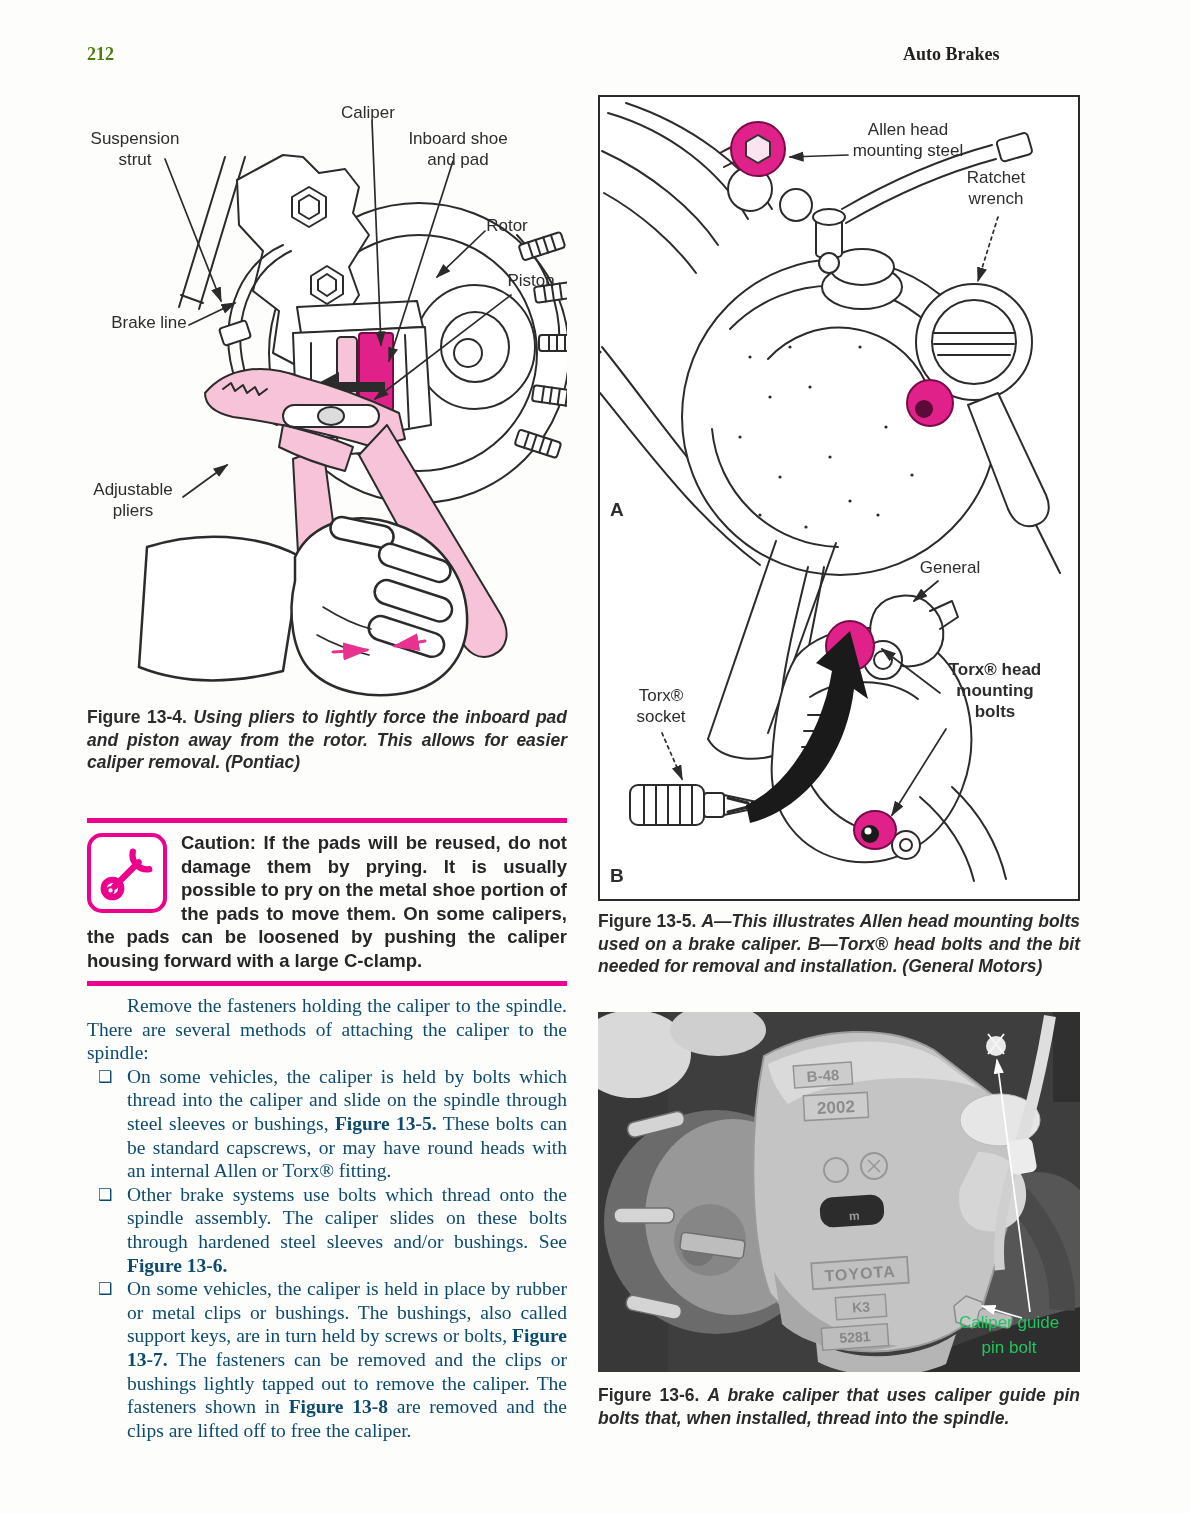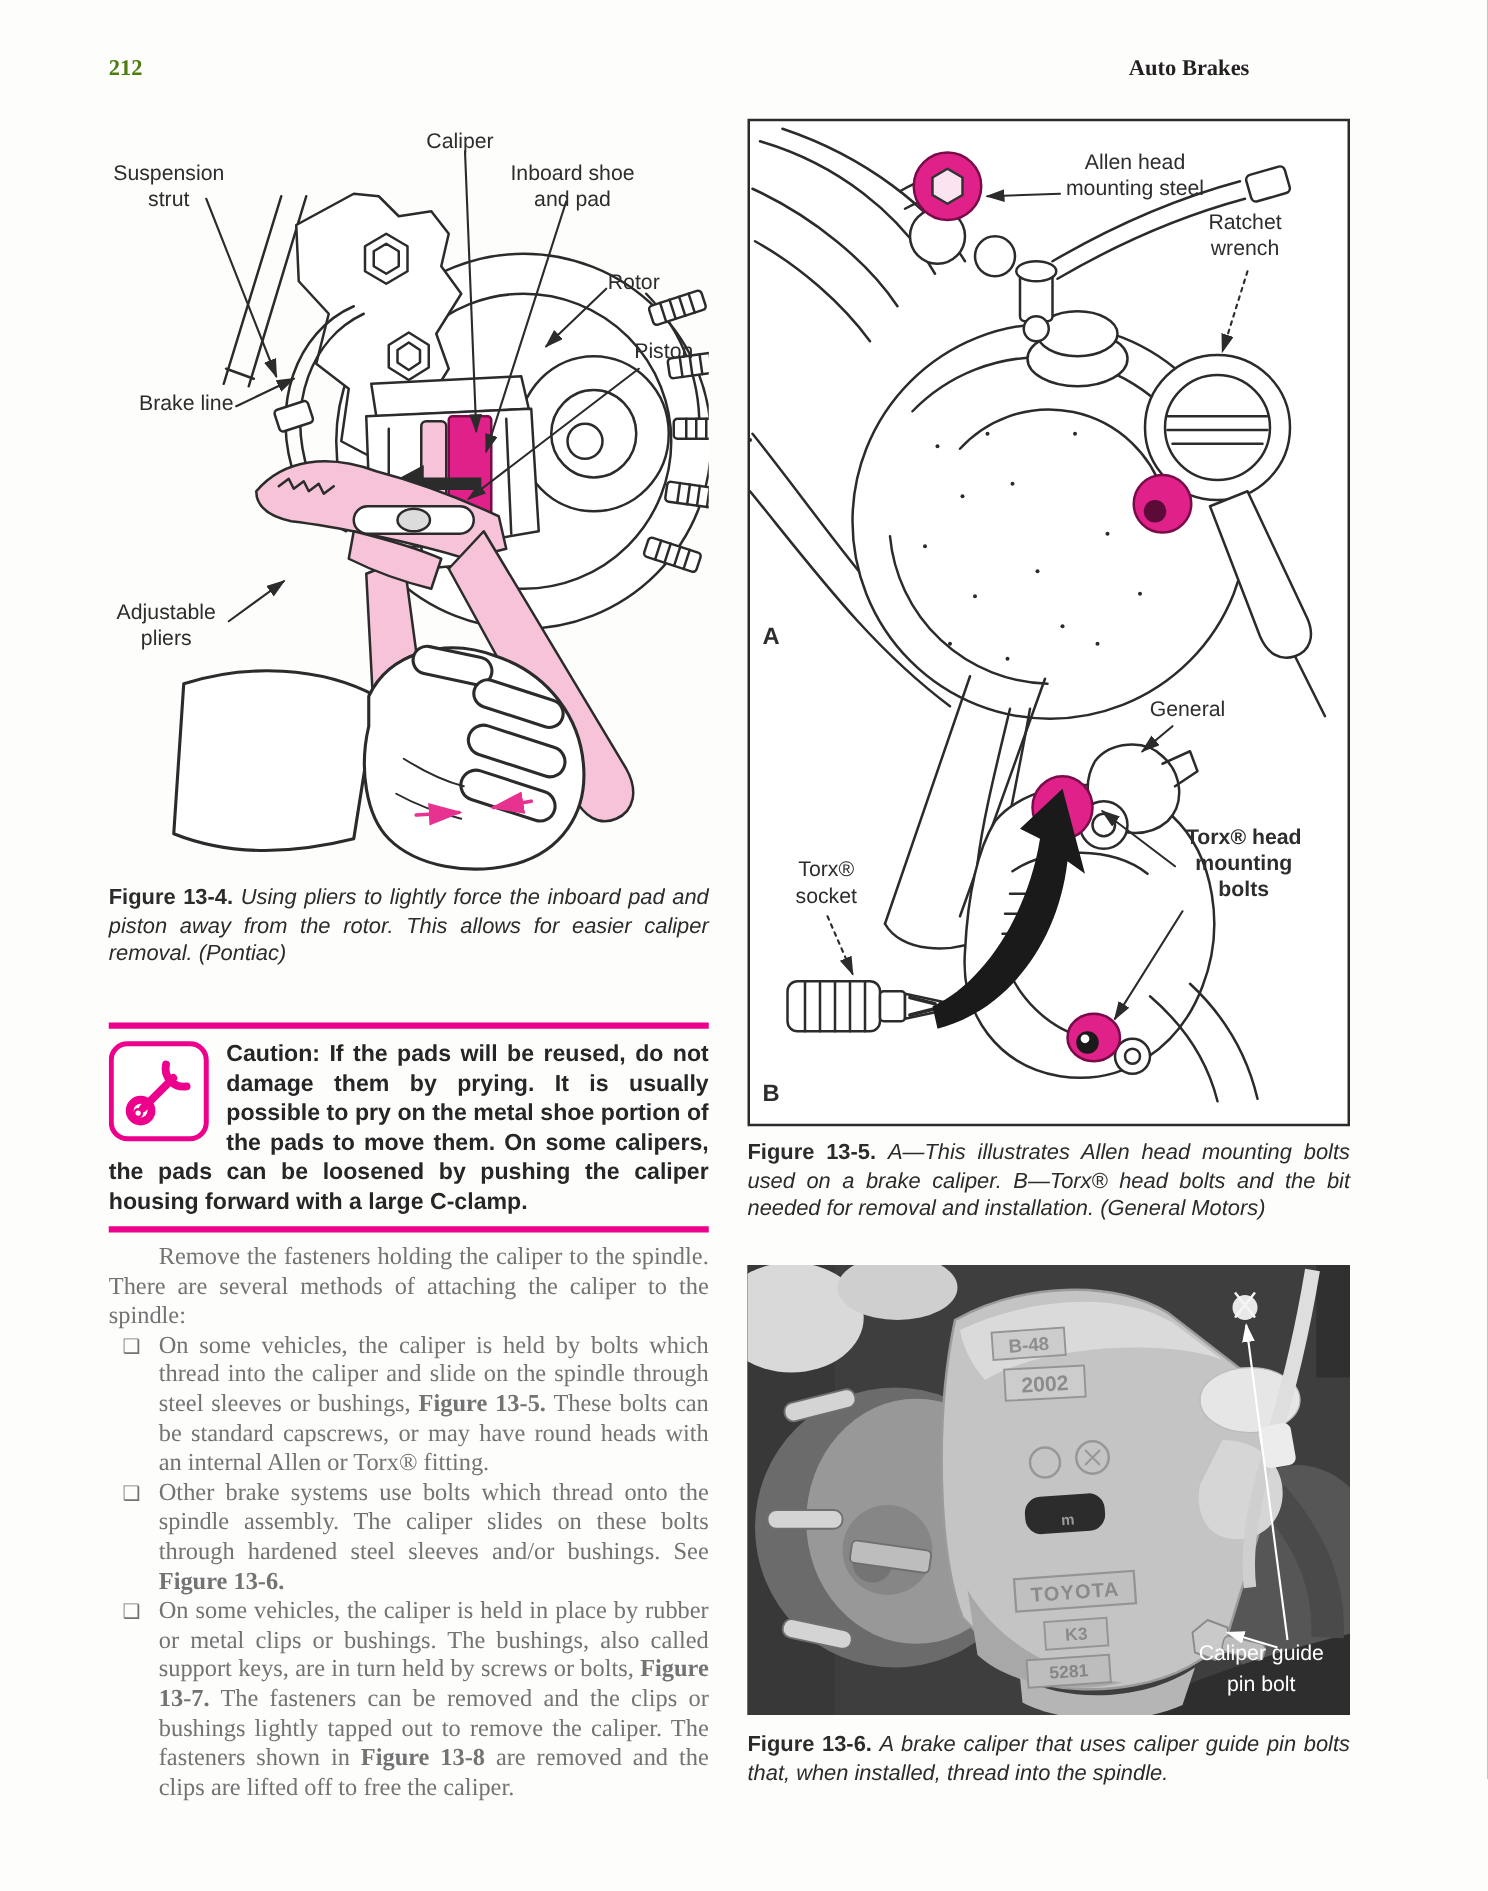--- a/index.html
+++ b/index.html
@@ -14,39 +14,39 @@
   .figwrap svg { position:absolute; left:0; top:0; }
   .fig-label  { position:absolute; font-size:17px; line-height:21px; text-align:center; color:#2d2d2d; z-index:3; }
   .fig-letter { position:absolute; font-weight:bold; font-size:19px; color:#2d2d2d; z-index:3; }
 
   .fig134 { left:87px; top:95px; width:480px; height:610px; }
 
   .figbox135 { left:598px; top:95px; width:482px; height:806px; border:2.5px solid #2b2b2b; background:#fff; }
 
   .photo136 { left:598px; top:1012px; width:482px; height:360px; background:#3f3f3f; }
   .photo-label { position:absolute; left:348px; top:298px; width:126px; text-align:center;
-                 color:#ffffff; font-size:17px; line-height:25px; z-index:3; }
+                 color:#22c55e; font-size:17px; line-height:25px; z-index:3; }
 
   .caption { position:absolute; font-size:17.5px; line-height:22.5px; text-align:justify; color:#2b2b2b; }
   .caption .cl { font-weight:bold; }
-  .caption .ct { font-style:italic; }
+  .caption .ct { font-style:italic;font-weight:bold; }
   .cap134 { left:87px;  top:706px;  width:480px; }
   .cap135 { left:598px; top:910px;  width:482px; }
   .cap136 { left:598px; top:1384px; width:482px; }
 
   .caution { position:absolute; left:87px; top:818px; width:480px; }
   .caution .rule { height:5px; background:#ec008c; }
   .caution .cbody { padding:8px 0 9px; overflow:hidden; }
   .caution .icon-box { float:left; width:80px; height:80px; border:4px solid #ec008c; border-radius:15px;
                        margin:2px 14px 2px 0; display:flex; align-items:center; justify-content:center; background:#fff; }
   .caution p { font-weight:bold; font-size:18.5px; line-height:23.5px; text-align:justify; color:#262626; }
 
   .bodytext { position:absolute; left:87px; top:994px; width:480px;
               font-family:"Liberation Serif", serif; font-size:19.5px; line-height:23.6px;
-              text-align:justify; color:#737373; }
+              text-align:justify; color:#0c4a6e; }
   .bodytext .intro { text-indent:40px; }
   .bullets { list-style:none; }
   .bullets li { position:relative; padding-left:40px; }
   .bullets .mk { position:absolute; left:11px; top:0px; font-family:"DejaVu Sans", sans-serif; font-size:16px; }
   .ref { font-weight:bold; }
 </style>
 </head>
 <body>
 
 <div class="page">

